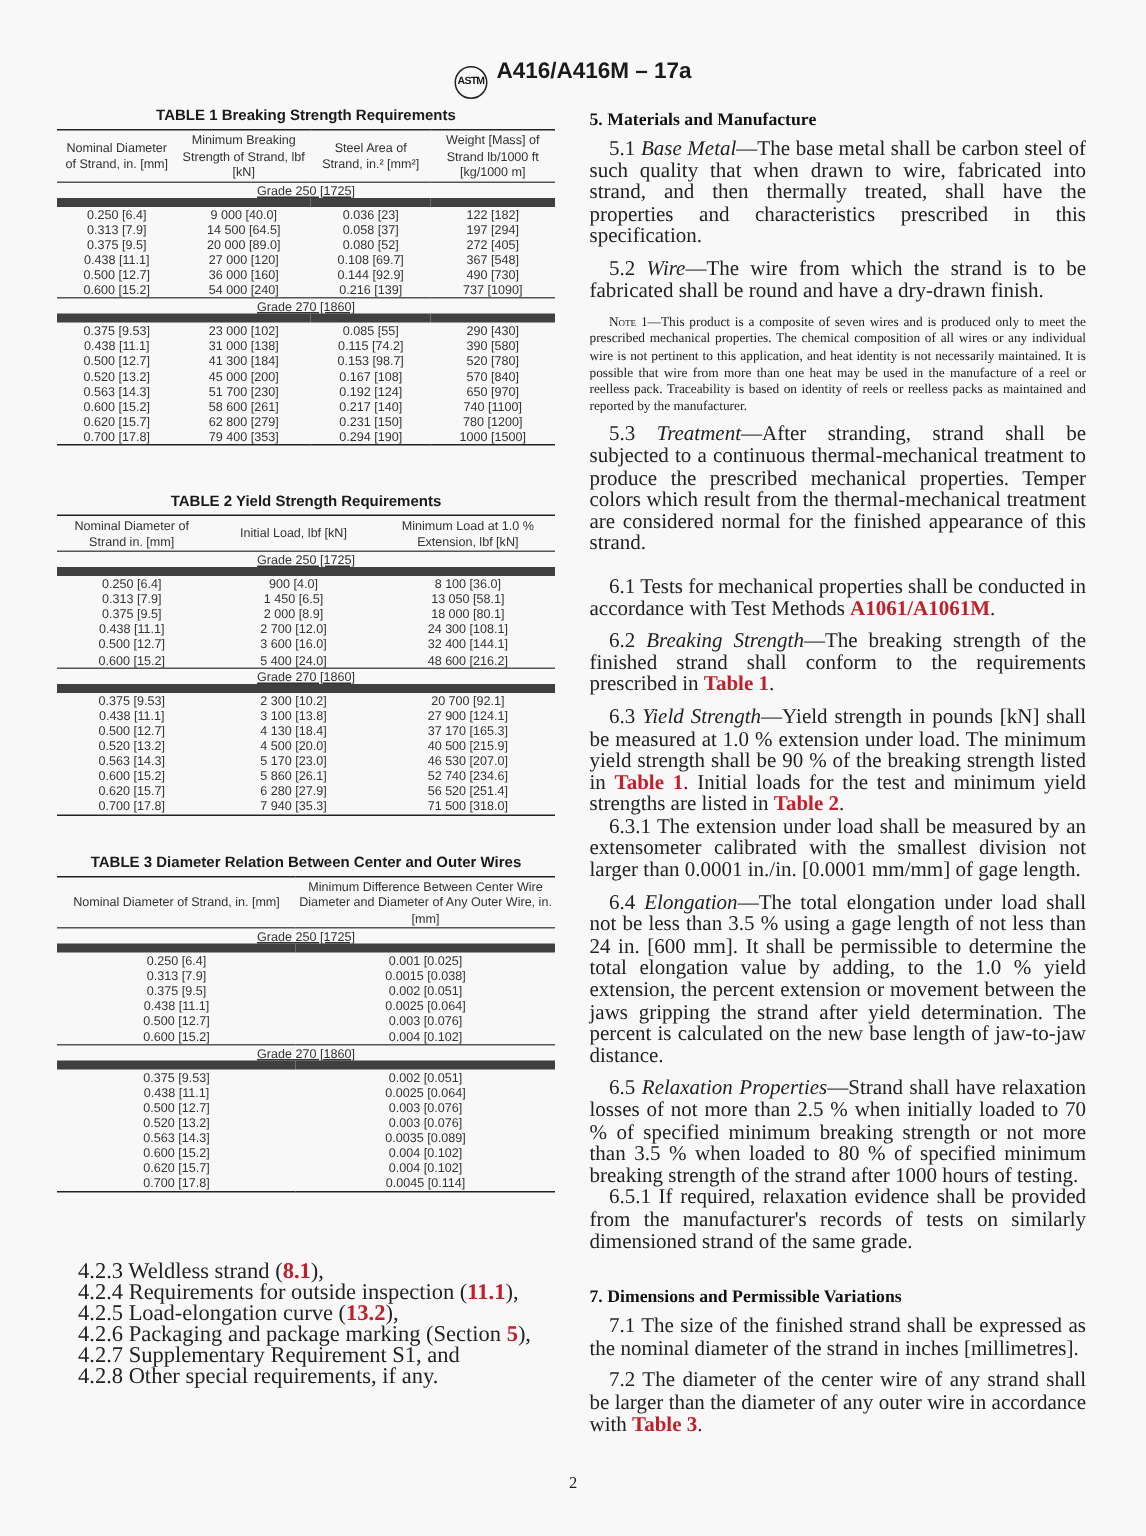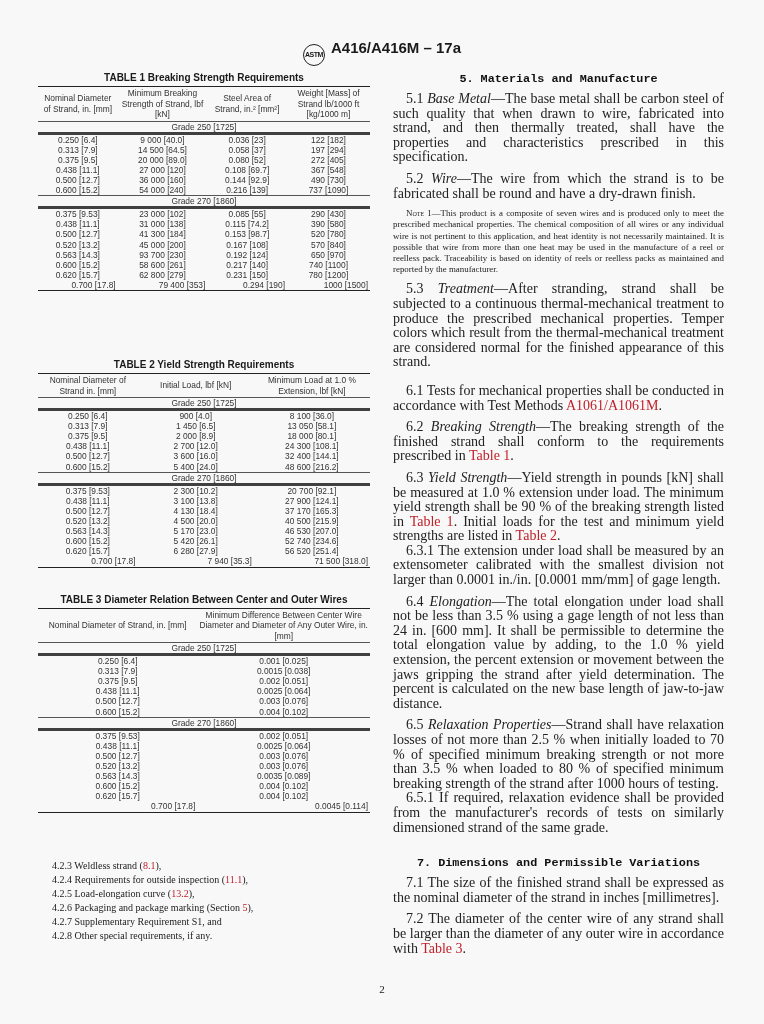--- a/index.html
+++ b/index.html
@@ -24,34 +24,34 @@
   }
   table {
     width: 100%; border-collapse: collapse;
     font-family: "Liberation Sans", sans-serif; font-size: 8.4px; color: #333;
   }
   table th {
     font-weight: normal; text-align: center; padding: 1px 2px; line-height: 10.5px;
     border-top: 1.5px solid #222; border-bottom: 1px solid #555;
   }
   table td { text-align: center; padding: 0 2px; line-height: 10.1px; }
-  tr.grade td { border-bottom: 3px solid #404040; }
+  tr.grade td { border-bottom: 6px solid #404040; text-decoration: underline; }
   tr.grade.mid td { border-top: 1px solid #555; }
-  tbody tr:last-child td { border-bottom: 1.5px solid #222; text-align: right; }
-  .t1 { margin-bottom: 68px; }
+  tbody tr:last-child td { border-bottom: 1.5px solid #222; }
+  .t1 { margin-bottom: 32px; }
   .t2 { margin-bottom: 26px; }
   .t3 { margin-bottom: 46px; }
   .list {
-    font-family: "Liberation Serif", serif; font-size: 10px; line-height: 14px;
+    font-family: "Liberation Serif", serif; font-size: 15px; line-height: 14px;
     padding-left: 14px; color: #222;
   }
-  .ref { color: #c0202a; }
+  .ref { color: #c0202a; font-weight: bold; }
   .sec {
-    font-family: Liberation Mono, monospace; font-weight: bold; font-size: 11.8px;
-    margin: 0 0 6px 0; color: #111; text-align: center;
+    font-family: Liberation Serif, serif; font-weight: bold; font-size: 11.8px;
+    margin: 0 0 6px 0; color: #111;
   }
   p {
     font-family: "Liberation Serif", serif; font-size: 14px; line-height: 14.6px;
     text-align: justify; margin: 0 0 7px 0; text-indent: 13px; color: #222;
   }
   p.tight { margin-bottom: 0; }
   p.note { font-size: 8.9px; line-height: 11.2px; margin-bottom: 7px; }
   .sc { font-variant: small-caps; }
   .gap { height: 14px; }
   .pagenum {
@@ -140,21 +140,21 @@
             <td>520 [780]</td>
           </tr>
           <tr>
             <td>0.520 [13.2]</td>
             <td>45 000 [200]</td>
             <td>0.167 [108]</td>
             <td>570 [840]</td>
           </tr>
           <tr>
             <td>0.563 [14.3]</td>
-            <td>93 700 [230]</td>
+            <td>51 700 [230]</td>
             <td>0.192 [124]</td>
             <td>650 [970]</td>
           </tr>
           <tr>
             <td>0.600 [15.2]</td>
             <td>58 600 [261]</td>
             <td>0.217 [140]</td>
             <td>740 [1100]</td>
           </tr>
           <tr>
@@ -240,21 +240,21 @@
             <td>4 500 [20.0]</td>
             <td>40 500 [215.9]</td>
           </tr>
           <tr>
             <td>0.563 [14.3]</td>
             <td>5 170 [23.0]</td>
             <td>46 530 [207.0]</td>
           </tr>
           <tr>
             <td>0.600 [15.2]</td>
-            <td>5 420 [26.1]</td>
+            <td>5 860 [26.1]</td>
             <td>52 740 [234.6]</td>
           </tr>
           <tr>
             <td>0.620 [15.7]</td>
             <td>6 280 [27.9]</td>
             <td>56 520 [251.4]</td>
           </tr>
           <tr>
             <td>0.700 [17.8]</td>
             <td>7 940 [35.3]</td>

